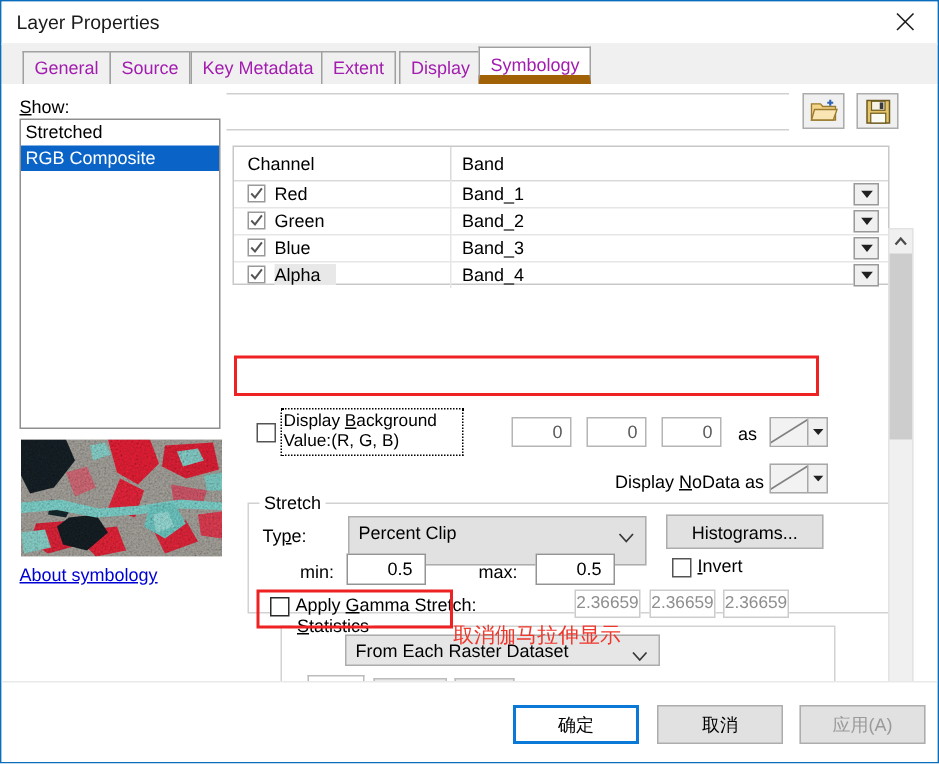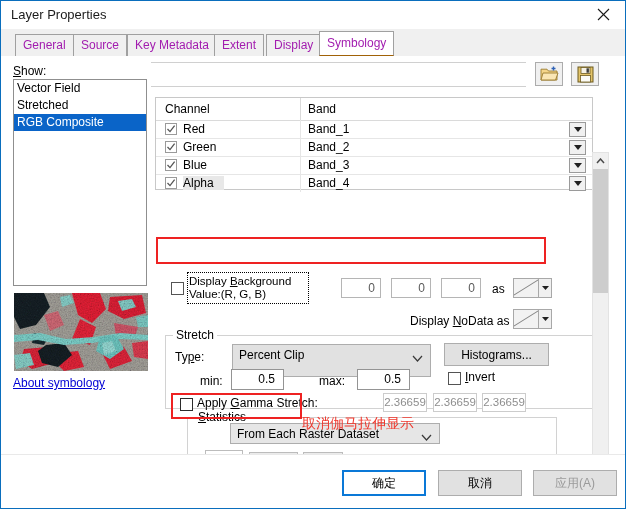--- a/index.html
+++ b/index.html
@@ -64,21 +64,21 @@
     padding: 3px 7px 0 7px;
     font-size: 12px;
     color: #a21caf;
     white-space: nowrap;
     cursor: default;
   }
   .tab.active {
     top: 2px;
     height: 25px;
     background: #ffffff;
-    border-bottom: 1px solid #a16207;
+    border-bottom: 6px solid #a16207;
     z-index: 3;
     padding-top: 4px;
   }
 
   
   #content {
     position: absolute;
     left: 0; top: 55px;
     width: 624px; height: 398px;
     background: #ffffff;
@@ -506,21 +506,20 @@
     <div class="tab" style="left:126px;">Key Metadata</div>
     <div class="tab" style="left:213px;">Extent</div>
     <div class="tab" style="left:265px;">Display</div>
     <div class="tab active" style="left:318px;">Symbology</div>
   </div>
 
   <div id="content">
 
     <div id="show-label"><u>S</u>how:</div>
     <div id="show-list">
-      <div class="show-item">Vector Field</div>
       <div class="show-item">Stretched</div>
       <div class="show-item selected">RGB Composite</div>
     </div>
 
     <div id="thumb-wrap">
       <svg id="thumb" viewBox="0 0 134 78" preserveAspectRatio="none">
         <defs>
           <filter id="grain" x="0" y="0" width="100%" height="100%">
             <feTurbulence type="fractalNoise" baseFrequency="0.75" numOctaves="4" seed="7" result="n"></feTurbulence>
             <feColorMatrix in="n" type="saturate" values="0.2" result="ns"></feColorMatrix>

